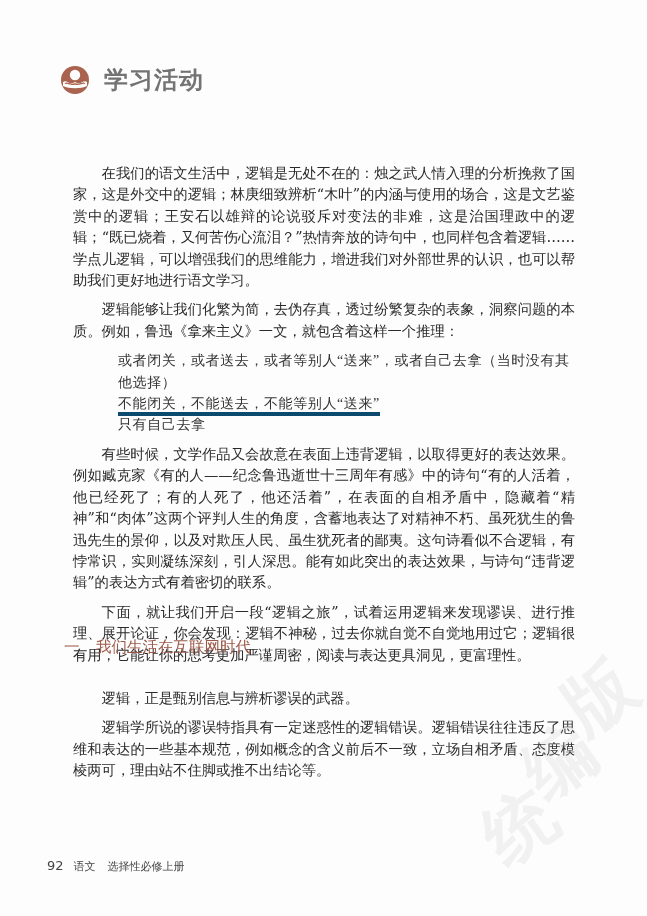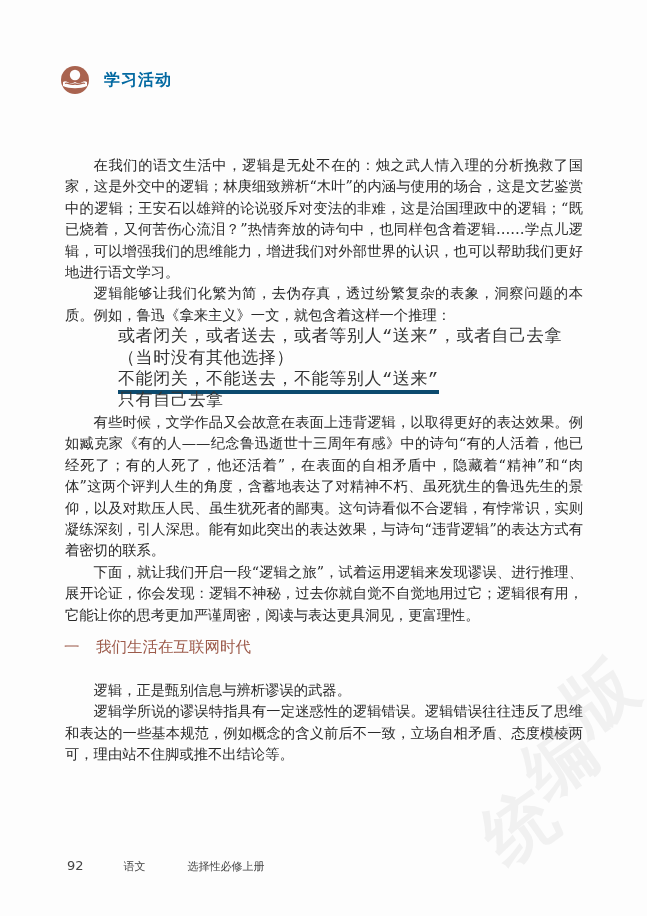--- a/index.html
+++ b/index.html
@@ -2,28 +2,28 @@
 <html><head>
 <meta charset="utf-8">
 <style>
   html, body { margin: 0; padding: 0; }
   body {
     width: 647px; height: 916px; background: #fdfdfd; position: relative; overflow: hidden;
     font-family: "DejaVu Serif", "Liberation Serif", serif; color: #2a2a2a;
   }
   .title-wrap { position: absolute; left: 60px; top: 62px; height: 36px; display: flex; align-items: center; }
   .title-icon { width: 30px; height: 30px; position: relative; margin-right: 14px; }
-  .title-text { font-family: Liberation Serif, serif; font-size: 16px; font-weight: bold; color: #0369a1; letter-spacing: 1px; }
+  .title-text { font-family: Liberation Serif, serif; font-size: 24px; font-weight: bold; color: #737373; letter-spacing: 1px; }
   .body { position: absolute; left: 65px; width: 518px; font-size: 14.3px; line-height: 21.4px; }
-  .body p { margin: 0; text-indent: 2em; text-align: justify; text-justify: inter-ideograph; }
-  .syll { margin: 0; padding-left: 53px; font-family: Liberation Mono, monospace; font-size: 17px; line-height: 21.4px; letter-spacing: 0.6px; color: #333; }
+  .body p { margin: 8px; text-indent: 2em; text-align: justify; text-justify: inter-ideograph; }
+  .syll { margin: 0; padding-left: 53px; font-family: Liberation Serif, serif; font-size: 14px; line-height: 21.4px; letter-spacing: 0.6px; color: #333; }
   .syll.under span { border-bottom: 4px solid #0c4a6e; padding-bottom: 1px; }
   .section-head { position: absolute; left: 64px; top: 637px; font-size: 15.5px; color: #9c5a4a; display: flex; }
   .section-num { width: 32px; }
-  .footer { position: absolute; left: 67px; top: 858px; font-size: 11px; color: #444; display: flex; align-items: baseline; gap: 30px; }
+  .footer { position: absolute; left: 47px; top: 858px; font-size: 11px; color: #444; display: flex; align-items: baseline; }
   .footer .pg { font-family: "DejaVu Sans", "Liberation Sans", sans-serif; font-size: 13px; margin-right: 10px; }
   .footer .subj { margin-right: 12px; }
   .watermark { position: absolute; left: 470px; top: 650px; width: 180px; height: 220px; pointer-events: none; }
   .watermark span { position: absolute; font-size: 70px; color: rgba(180,180,180,0.16); transform: rotate(-35deg); font-weight: bold; }
 </style>
 </head>
 <body>
 
 <div class="title-wrap">
   <div class="title-icon">

